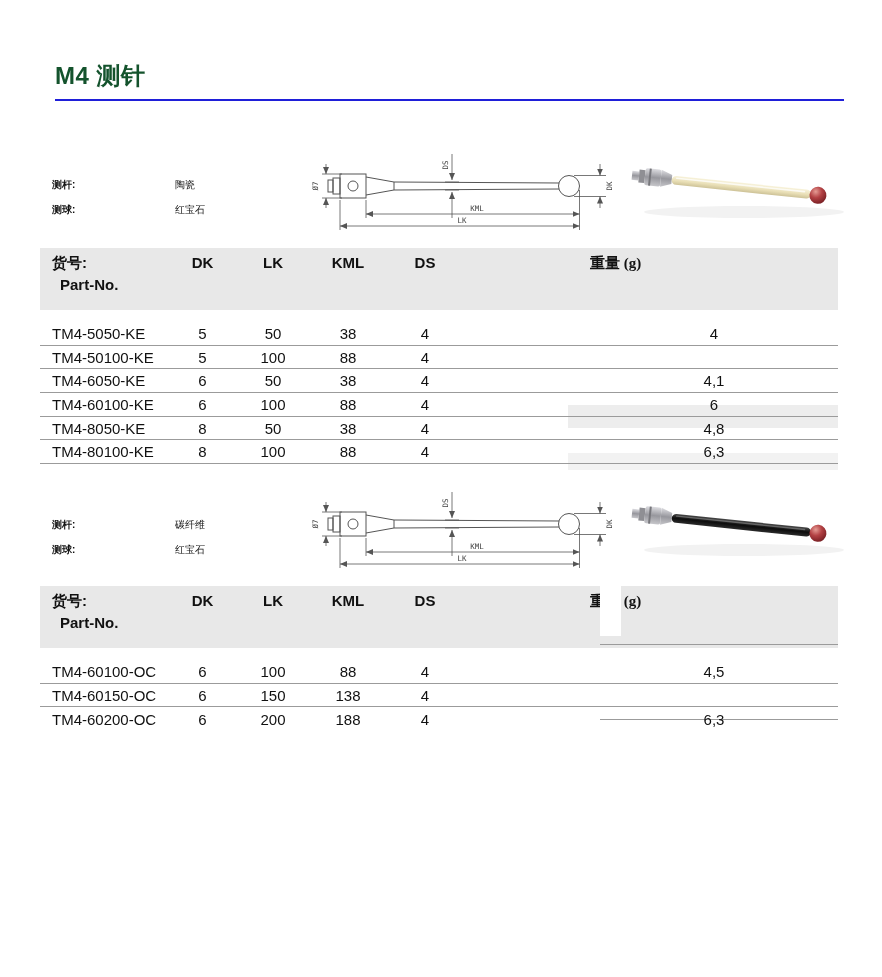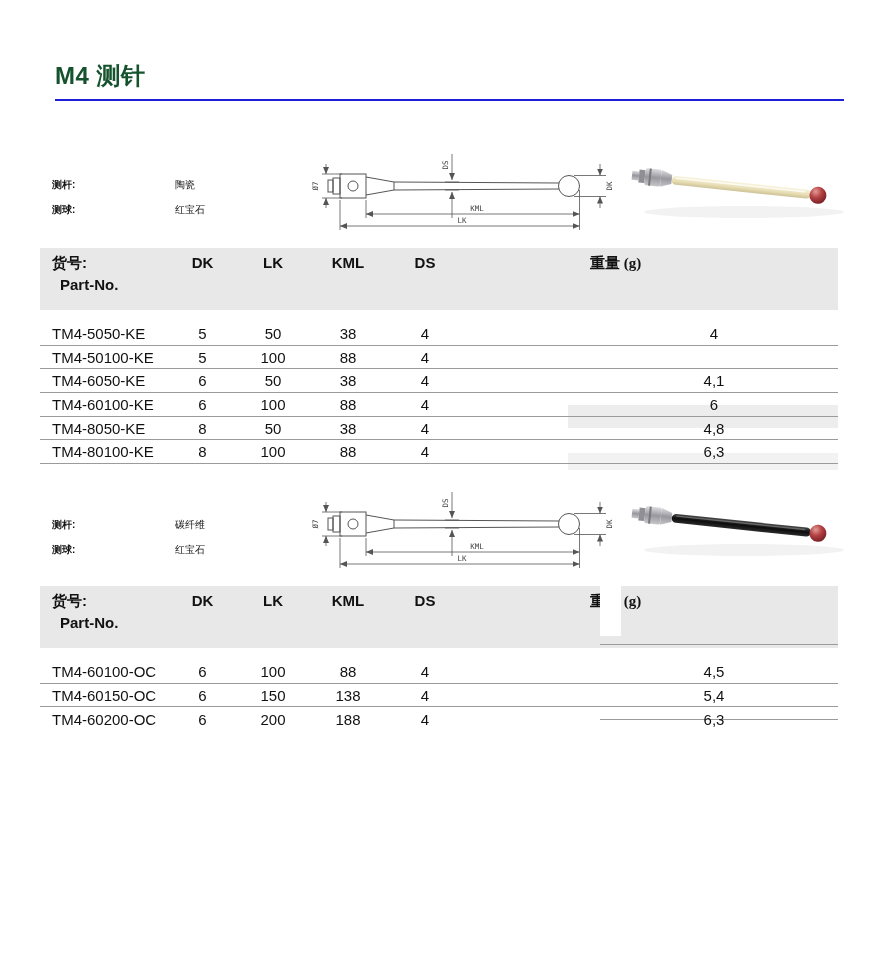--- a/index.html
+++ b/index.html
@@ -318,21 +318,20 @@
         <span></span>
         <span class="c">4,5</span>
       </div>
       <div class="row">
         <span class="cell-part">TM4-60150-OC</span>
         <span class="c">6</span>
         <span class="c">150</span>
         <span class="c">138</span>
         <span class="c">4</span>
         <span></span>
-        <span class="c">5,4</span>
       </div>
       <div class="row no-border">
         <span class="cell-part">TM4-60200-OC</span>
         <span class="c">6</span>
         <span class="c">200</span>
         <span class="c">188</span>
         <span class="c">4</span>
         <span></span>
         <span class="c">6,3</span>
       </div>

